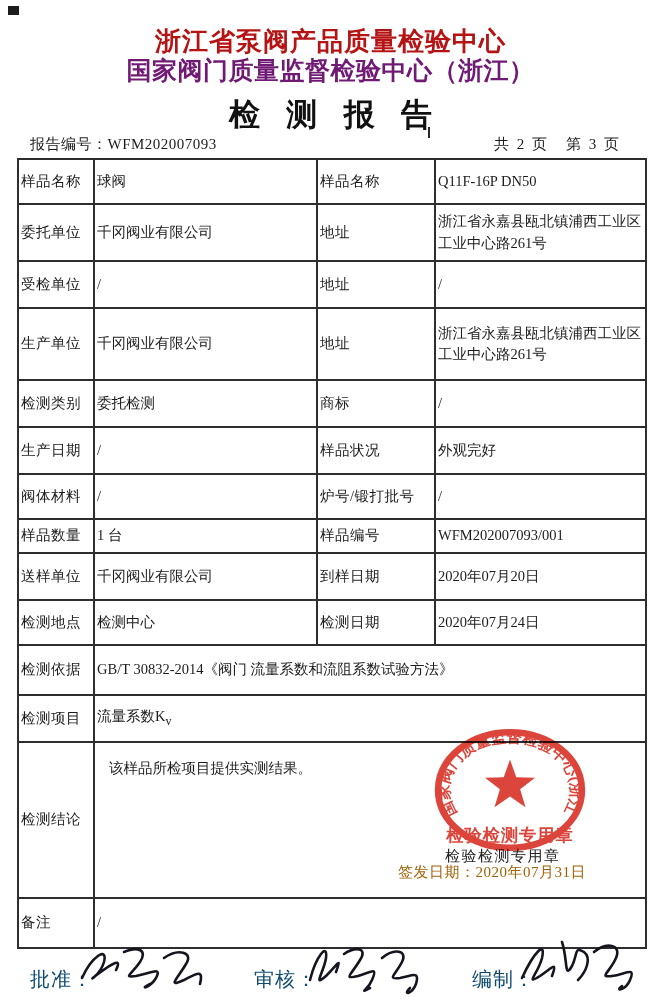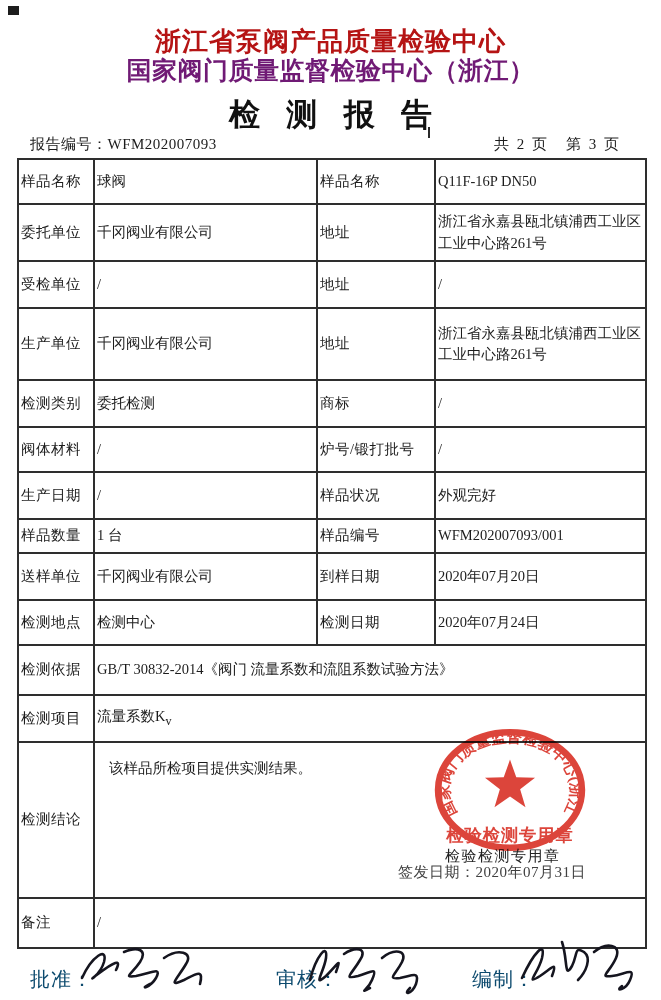--- a/index.html
+++ b/index.html
@@ -19,21 +19,21 @@
   .page-info{position:absolute;right:10px;top:0;letter-spacing:2px;}
   
   table.report{position:absolute;top:158px;left:17px;border-collapse:collapse;table-layout:fixed;}
   table.report td{border:2px solid #2e2e2e;padding:0 2px;text-align:left;
     font-size:14.5px;line-height:1.45;vertical-align:middle;overflow:hidden;}
   td.lbl{letter-spacing:0.5px;}
   td.val-left{text-align:left;padding-left:12px;vertical-align:middle;}
   td.concl-cell{position:relative;text-align:left;vertical-align:top;padding:0;}
   .concl-text{position:absolute;top:15px;left:14px;font-size:14.5px;}
   .seal-caption{position:absolute;top:103px;left:350px;font-size:15px;letter-spacing:1.5px;color:#222;}
-  .issue-line{position:absolute;top:119px;left:303px;font-size:15px;letter-spacing:0.5px;color:#404040;}
+  .issue-line{position:absolute;top:119px;left:303px;font-size:15px;letter-spacing:0.5px;color:#a16207;}
   
   .stamp{position:absolute;left:432px;top:725px;width:156px;height:130px;
     opacity:0.9;mix-blend-mode:multiply;pointer-events:none;z-index:5;}
   
   .footer-label{position:absolute;font-size:20px;letter-spacing:1px;color:#0c4a6e;}
   .sig{position:absolute;}
   
   .artifact1{position:absolute;left:8px;top:6px;width:11px;height:9px;background:#1d1d1d;}
   .artifact2{position:absolute;left:428px;top:127px;width:2px;height:11px;background:#2a2a2a;}
 </style>
@@ -85,31 +85,31 @@
       <td>千冈阀业有限公司</td>
       <td class="lbl">地址</td>
       <td>浙江省永嘉县瓯北镇浦西工业区工业中心路261号</td>
     </tr>
     <tr style="height:47px">
       <td class="lbl">检测类别</td>
       <td>委托检测</td>
       <td class="lbl">商标</td>
       <td>/</td>
     </tr>
+    <tr style="height:47px">
+      <td class="lbl">生产日期</td>
+      <td>/</td>
+      <td class="lbl">样品状况</td>
+      <td>外观完好</td>
+    </tr>
     <tr style="height:45px">
       <td class="lbl">阀体材料</td>
       <td>/</td>
       <td class="lbl">炉号/锻打批号</td>
       <td>/</td>
-    </tr>
-    <tr style="height:47px">
-      <td class="lbl">生产日期</td>
-      <td>/</td>
-      <td class="lbl">样品状况</td>
-      <td>外观完好</td>
     </tr>
     <tr style="height:34px">
       <td class="lbl">样品数量</td>
       <td>1 台</td>
       <td class="lbl">样品编号</td>
       <td>WFM202007093/001</td>
     </tr>
     <tr style="height:47px">
       <td class="lbl">送样单位</td>
       <td>千冈阀业有限公司</td>
@@ -159,21 +159,21 @@
 
   <div class="footer-label" style="left:30px;top:966px">批准：</div>
   <svg class="sig" style="left:72px;top:938px" width="140" height="60" viewBox="0 0 140 60">
     <g fill="none" stroke="#15151f" stroke-width="2.6" stroke-linecap="round">
       <path d="M10,40 C20,18 36,8 32,24 C28,38 12,46 26,36 C42,24 50,20 44,32"></path>
       <path d="M52,14 C66,8 76,12 68,24 C60,36 50,40 64,38 C80,35 90,28 84,40 C78,50 66,52 78,46"></path>
       <path d="M92,20 C106,10 122,14 114,26 C106,40 94,50 112,42 C124,36 132,30 128,46"></path>
     </g>
   </svg>
 
-  <div class="footer-label" style="left:276px;top:966px">审核：</div>
+  <div class="footer-label" style="left:254px;top:966px">审核：</div>
   <svg class="sig" style="left:298px;top:936px" width="135" height="62" viewBox="0 0 135 62">
     <g fill="none" stroke="#15151f" stroke-width="2.6" stroke-linecap="round">
       <path d="M12,44 C18,20 30,6 28,22 C26,36 14,52 28,40 C40,28 44,20 38,36"></path>
       <path d="M46,18 C58,10 70,12 62,24 C54,38 44,44 60,40 C74,36 80,30 74,44 C70,54 60,58 72,52"></path>
       <path d="M84,22 C96,12 110,14 104,26 C98,38 88,44 102,42 C114,40 122,34 118,48 C114,58 104,60 112,52"></path>
     </g>
   </svg>
 
   <div class="footer-label" style="left:472px;top:966px">编制：</div>
   <svg class="sig" style="left:512px;top:932px" width="135" height="66" viewBox="0 0 135 66">

